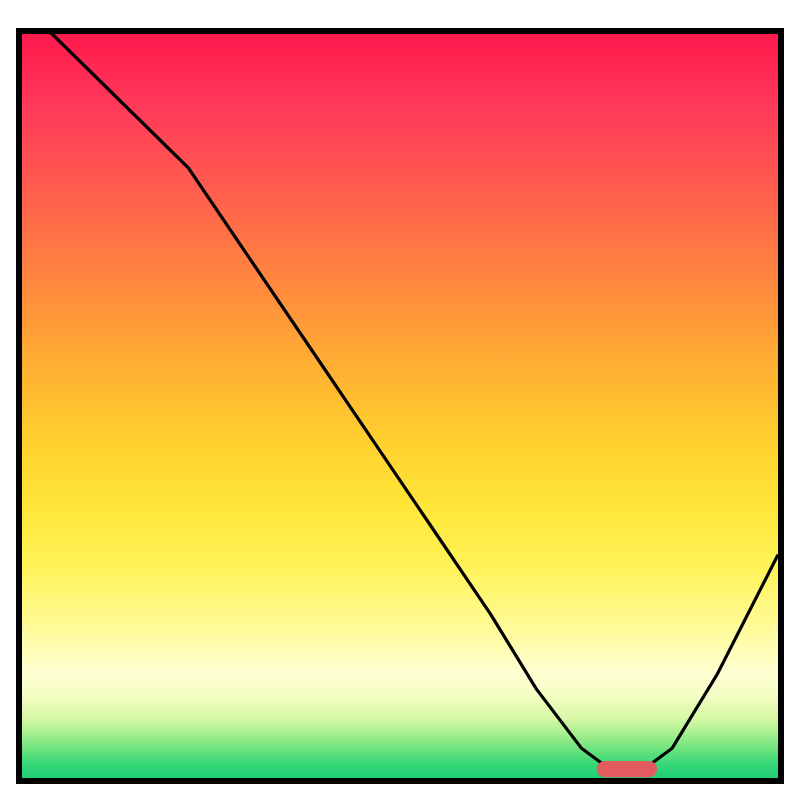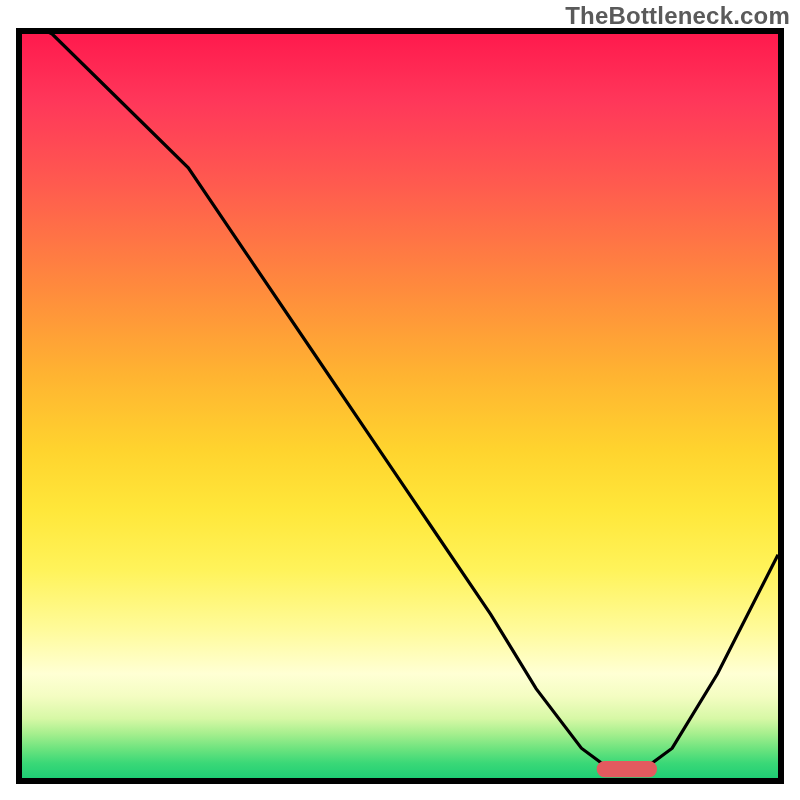--- a/index.html
+++ b/index.html
@@ -68,21 +68,20 @@
   }
   .marker {
     fill: #e35a5f;
     stroke: none;
   }
 </style>
 </head>
 <body>
 <div class="outer">
 
-  <div class="watermark">TheBottleneck.com</div>
 
   <div class="plot-frame">
     <div class="gradient"></div>
     <svg class="curve" viewBox="0 0 756 744" preserveAspectRatio="none">
       <path id="curve-path" fill="none" stroke="#000" stroke-width="3.2" d="M0.0 -14.9 L30.2 0.0 L90.7 59.5 L166.3 133.9 L226.8 223.2 L287.3 312.5 L347.8 401.8 L408.2 491.0 L468.7 580.3 L514.1 654.7 L559.4 714.2 L589.7 736.6 L619.9 736.6 L650.2 714.2 L695.5 639.8 L756.0 520.8"></path>
       <rect id="marker-rect" class="marker" rx="8.2" ry="8.2" x="574.6" y="726.9" width="60.5" height="16.4" fill="#e35a5f"></rect>
     </svg>
   </div>
 
 </div>

